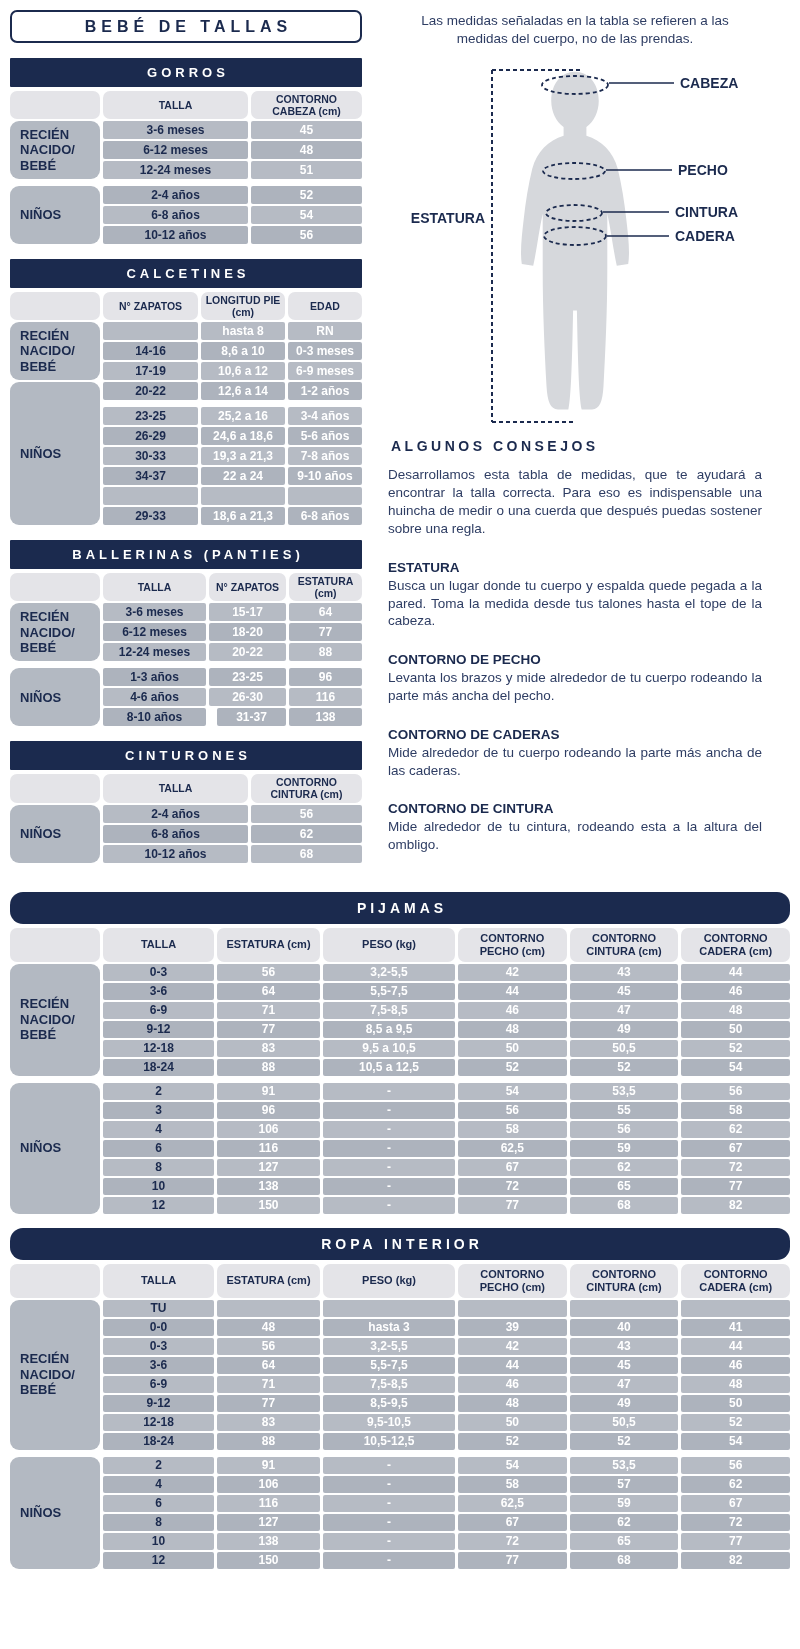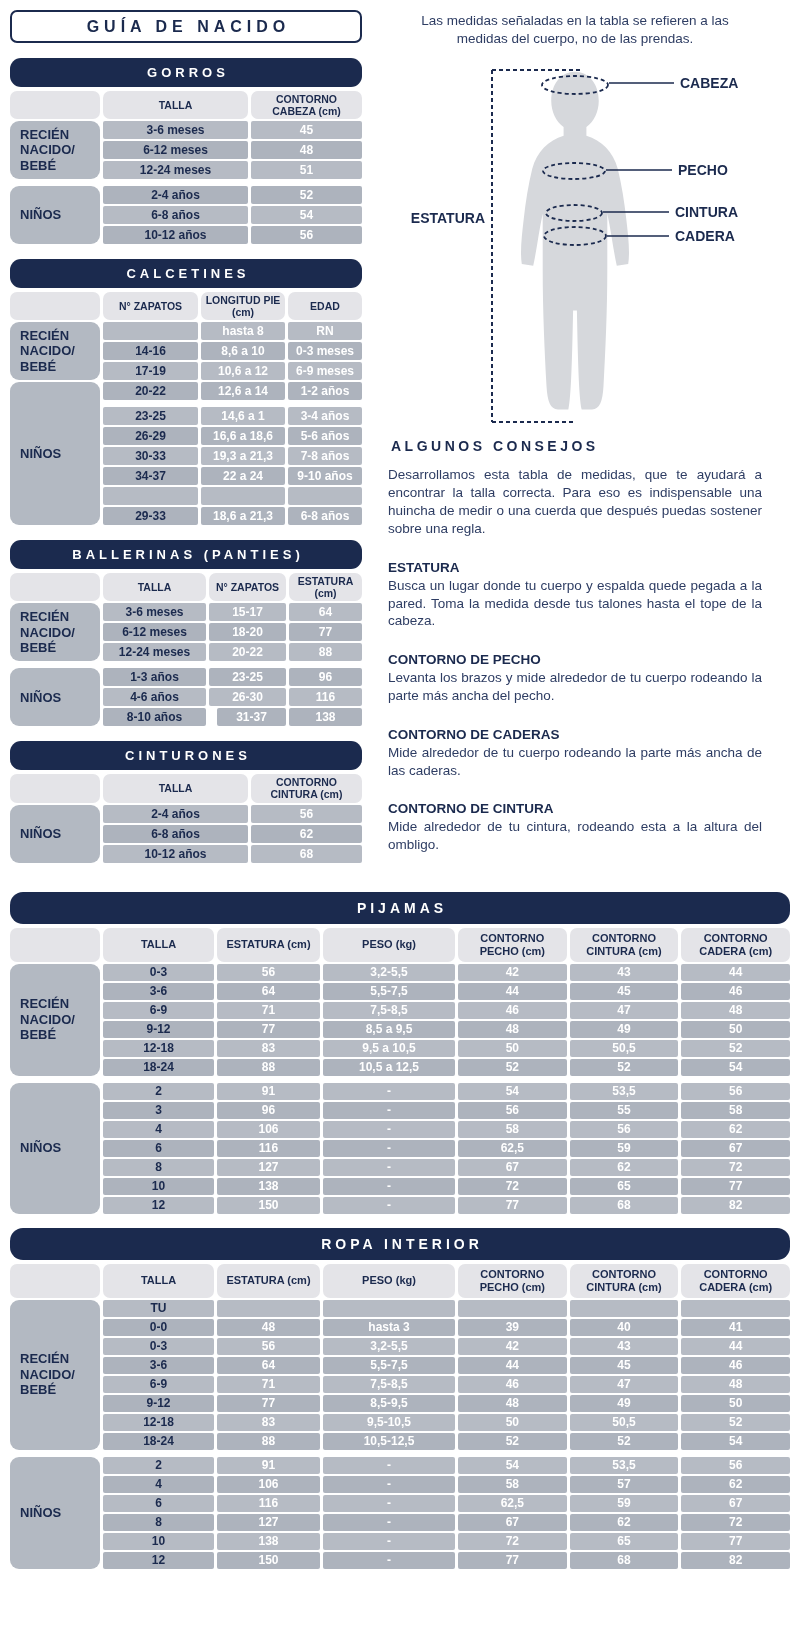--- a/index.html
+++ b/index.html
@@ -23,21 +23,21 @@
     font-weight: 800; font-size: 16px; letter-spacing: 5px;
     color: #1b2a4e; text-indent: 5px;
     margin-bottom: 15px;
     background: #ffffff;
   }
 
   
   .section-bar {
     background: #1b2a4e;
     color: #ffffff;
-    border-radius: 11px;
+    border-radius: 1px;
     height: 29px;
     display: flex; align-items: center; justify-content: center;
     font-weight: 800; font-size: 13px; letter-spacing: 4px; text-indent: 4px;
     margin-bottom: 4px;
   }
   .wide .section-bar { height: 32px; border-radius: 13px; font-size: 14px; }
 
   .table-block { margin-bottom: 15px; }
   .wide.table-block { margin-bottom: 14px; }
 
@@ -86,21 +86,21 @@
   .bottom-tables { margin-top: 14px; }
 </style>
 </head>
 <body>
 
 <div class="page">
 
   <div class="top-row">
 
     <div class="left-col">
-      <div class="outline-title">GUÍA DE NACIDO</div>
+      <div class="outline-title">BEBÉ DE TALLAS</div>
       <div id="left-tables">
           <section class="table-block">
             <div class="section-bar">GORROS</div>
             <div class="size-grid" style="grid-template-columns: 90px 145px 1fr;">
               <div class="corner-cell" style="grid-area: 1 / 1;"></div>
               <div class="header-cell" style="grid-area: 1 / 2;">TALLA</div>
               <div class="header-cell" style="grid-area: 1 / 3;">CONTORNO CABEZA (cm)</div>
               <div class="label-box" style="grid-area: 2 / 1 / 5;">RECIÉN NACIDO/ BEBÉ</div>
               <div class="label-box" style="grid-area: 6 / 1 / 9;">NIÑOS</div>
               <div class="data-cell talla-cell" style="grid-area: 2 / 2;">3-6 meses</div>
@@ -134,24 +134,24 @@
               <div class="data-cell value-cell alt" style="grid-area: 3 / 3;">8,6 a 10</div>
               <div class="data-cell value-cell alt" style="grid-area: 3 / 4;">0-3 meses</div>
               <div class="data-cell talla-cell" style="grid-area: 4 / 2;">17-19</div>
               <div class="data-cell value-cell" style="grid-area: 4 / 3;">10,6 a 12</div>
               <div class="data-cell value-cell" style="grid-area: 4 / 4;">6-9 meses</div>
               <div class="data-cell talla-cell alt" style="grid-area: 5 / 2;">20-22</div>
               <div class="data-cell value-cell alt" style="grid-area: 5 / 3;">12,6 a 14</div>
               <div class="data-cell value-cell alt" style="grid-area: 5 / 4;">1-2 años</div>
               <div class="spacer-row" style="grid-area: 6 / 2 / auto / -1;"></div>
               <div class="data-cell talla-cell" style="grid-area: 7 / 2;">23-25</div>
-              <div class="data-cell value-cell" style="grid-area: 7 / 3;">14,6 a 1</div>
+              <div class="data-cell value-cell" style="grid-area: 7 / 3;">25,2 a 16</div>
               <div class="data-cell value-cell" style="grid-area: 7 / 4;">3-4 años</div>
               <div class="data-cell talla-cell alt" style="grid-area: 8 / 2;">26-29</div>
-              <div class="data-cell value-cell alt" style="grid-area: 8 / 3;">16,6 a 18,6</div>
+              <div class="data-cell value-cell alt" style="grid-area: 8 / 3;">24,6 a 18,6</div>
               <div class="data-cell value-cell alt" style="grid-area: 8 / 4;">5-6 años</div>
               <div class="data-cell talla-cell" style="grid-area: 9 / 2;">30-33</div>
               <div class="data-cell value-cell" style="grid-area: 9 / 3;">19,3 a 21,3</div>
               <div class="data-cell value-cell" style="grid-area: 9 / 4;">7-8 años</div>
               <div class="data-cell talla-cell alt" style="grid-area: 10 / 2;">34-37</div>
               <div class="data-cell value-cell alt" style="grid-area: 10 / 3;">22 a 24</div>
               <div class="data-cell value-cell alt" style="grid-area: 10 / 4;">9-10 años</div>
               <div class="data-cell talla-cell" style="grid-area: 11 / 2;"></div>
               <div class="data-cell value-cell" style="grid-area: 11 / 3;"></div>
               <div class="data-cell value-cell" style="grid-area: 11 / 4;"></div>

